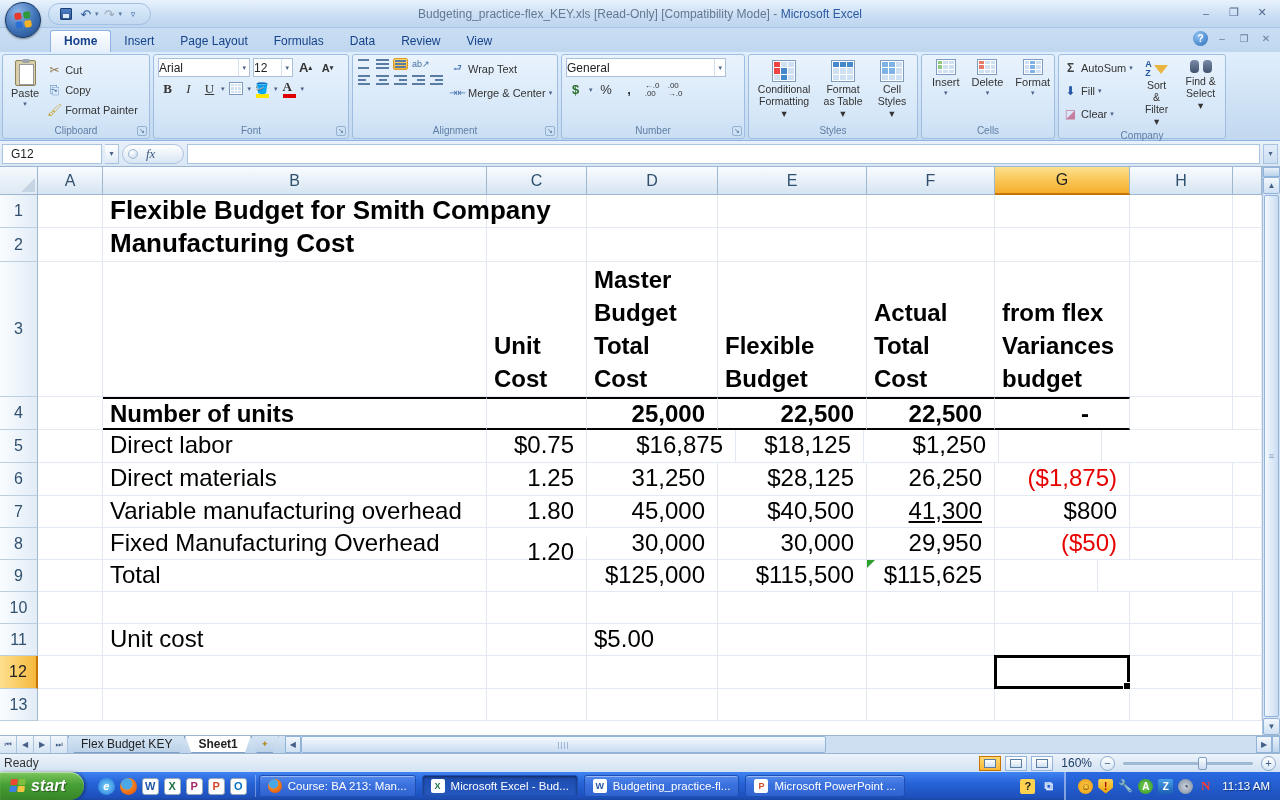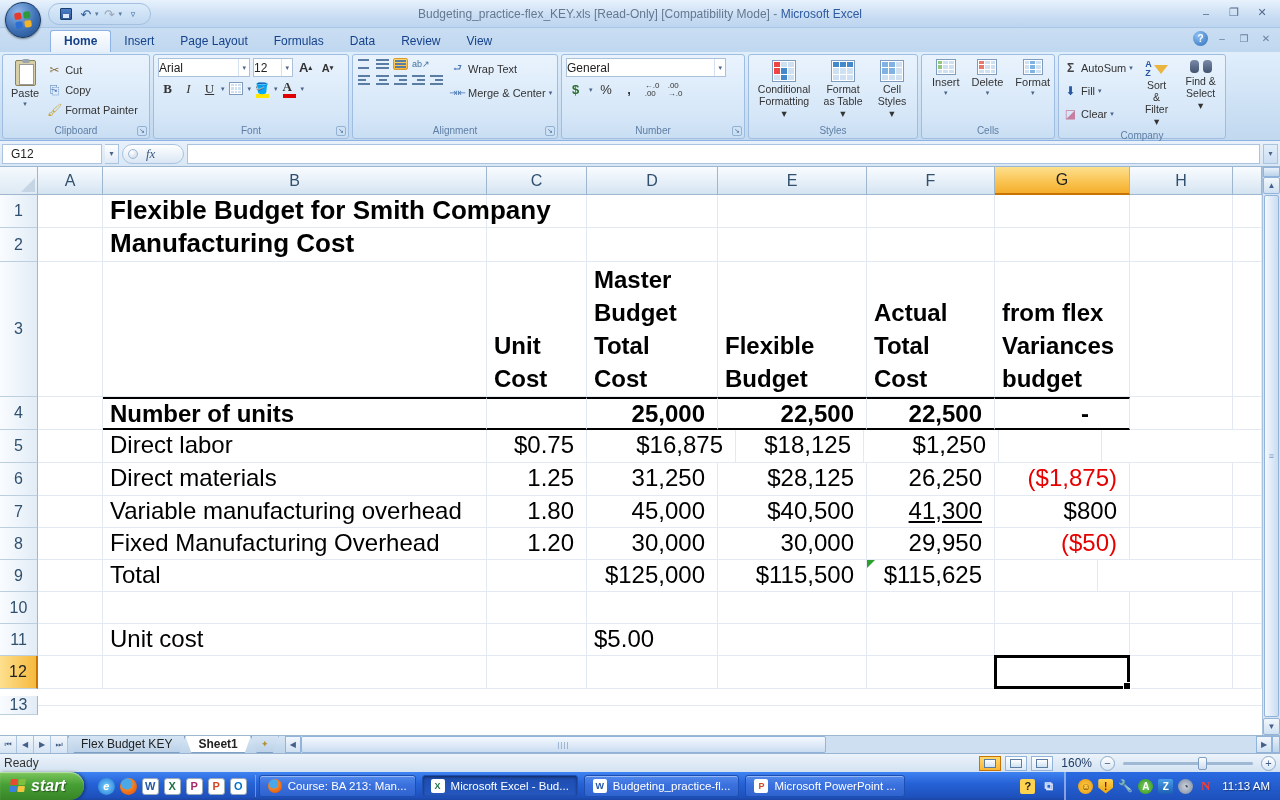--- a/index.html
+++ b/index.html
@@ -639,21 +639,21 @@
             <div class="gc right" style="width: 149px;">$40,500</div>
             <div class="gc right" style="width: 128px; text-decoration: underline;">41,300</div>
             <div class="gc right" style="width: 135px;">$800</div>
             <div class="gc " style="width: 103px;"></div>
             <div class="gc" style="flex: 1 1 0%;"></div>
           </div>
           <div class="grow" style="height: 32px;">
             <div class="rowhdr">8</div>
             <div class="gc " style="width: 65px;"></div>
             <div class="gc " style="width: 384px;">Fixed Manufacturing Overhead</div>
-            <div class="gc right" style="width: 100px;">1.20</div>
+            <div class="gc right" style="width: 100px; margin-top: 9px;">1.20</div>
             <div class="gc right" style="width: 131px;">30,000</div>
             <div class="gc right" style="width: 149px;">30,000</div>
             <div class="gc right" style="width: 128px;">29,950</div>
             <div class="gc right red" style="width: 135px;">($50)</div>
             <div class="gc " style="width: 103px;"></div>
             <div class="gc" style="flex: 1 1 0%;"></div>
           </div>
           <div class="grow" style="height: 32px;">
             <div class="rowhdr">9</div>
             <div class="gc " style="width: 65px;"></div>
@@ -696,21 +696,21 @@
             <div class="gc " style="width: 100px;"></div>
             <div class="gc " style="width: 131px;"></div>
             <div class="gc " style="width: 149px;"></div>
             <div class="gc " style="width: 128px;"></div>
             <div class="gc selected" style="width: 135px;">
               <div class="selbox"></div>
             </div>
             <div class="gc " style="width: 103px;"></div>
             <div class="gc" style="flex: 1 1 0%;"></div>
           </div>
-          <div class="grow" style="height: 32px; align-items: center;">
+          <div class="grow" style="height: 32px;">
             <div class="rowhdr">13</div>
             <div class="gc " style="width: 65px;"></div>
             <div class="gc " style="width: 384px;"></div>
             <div class="gc " style="width: 100px;"></div>
             <div class="gc " style="width: 131px;"></div>
             <div class="gc " style="width: 149px;"></div>
             <div class="gc " style="width: 128px;"></div>
             <div class="gc " style="width: 135px;"></div>
             <div class="gc " style="width: 103px;"></div>
             <div class="gc" style="flex: 1 1 0%;"></div>

